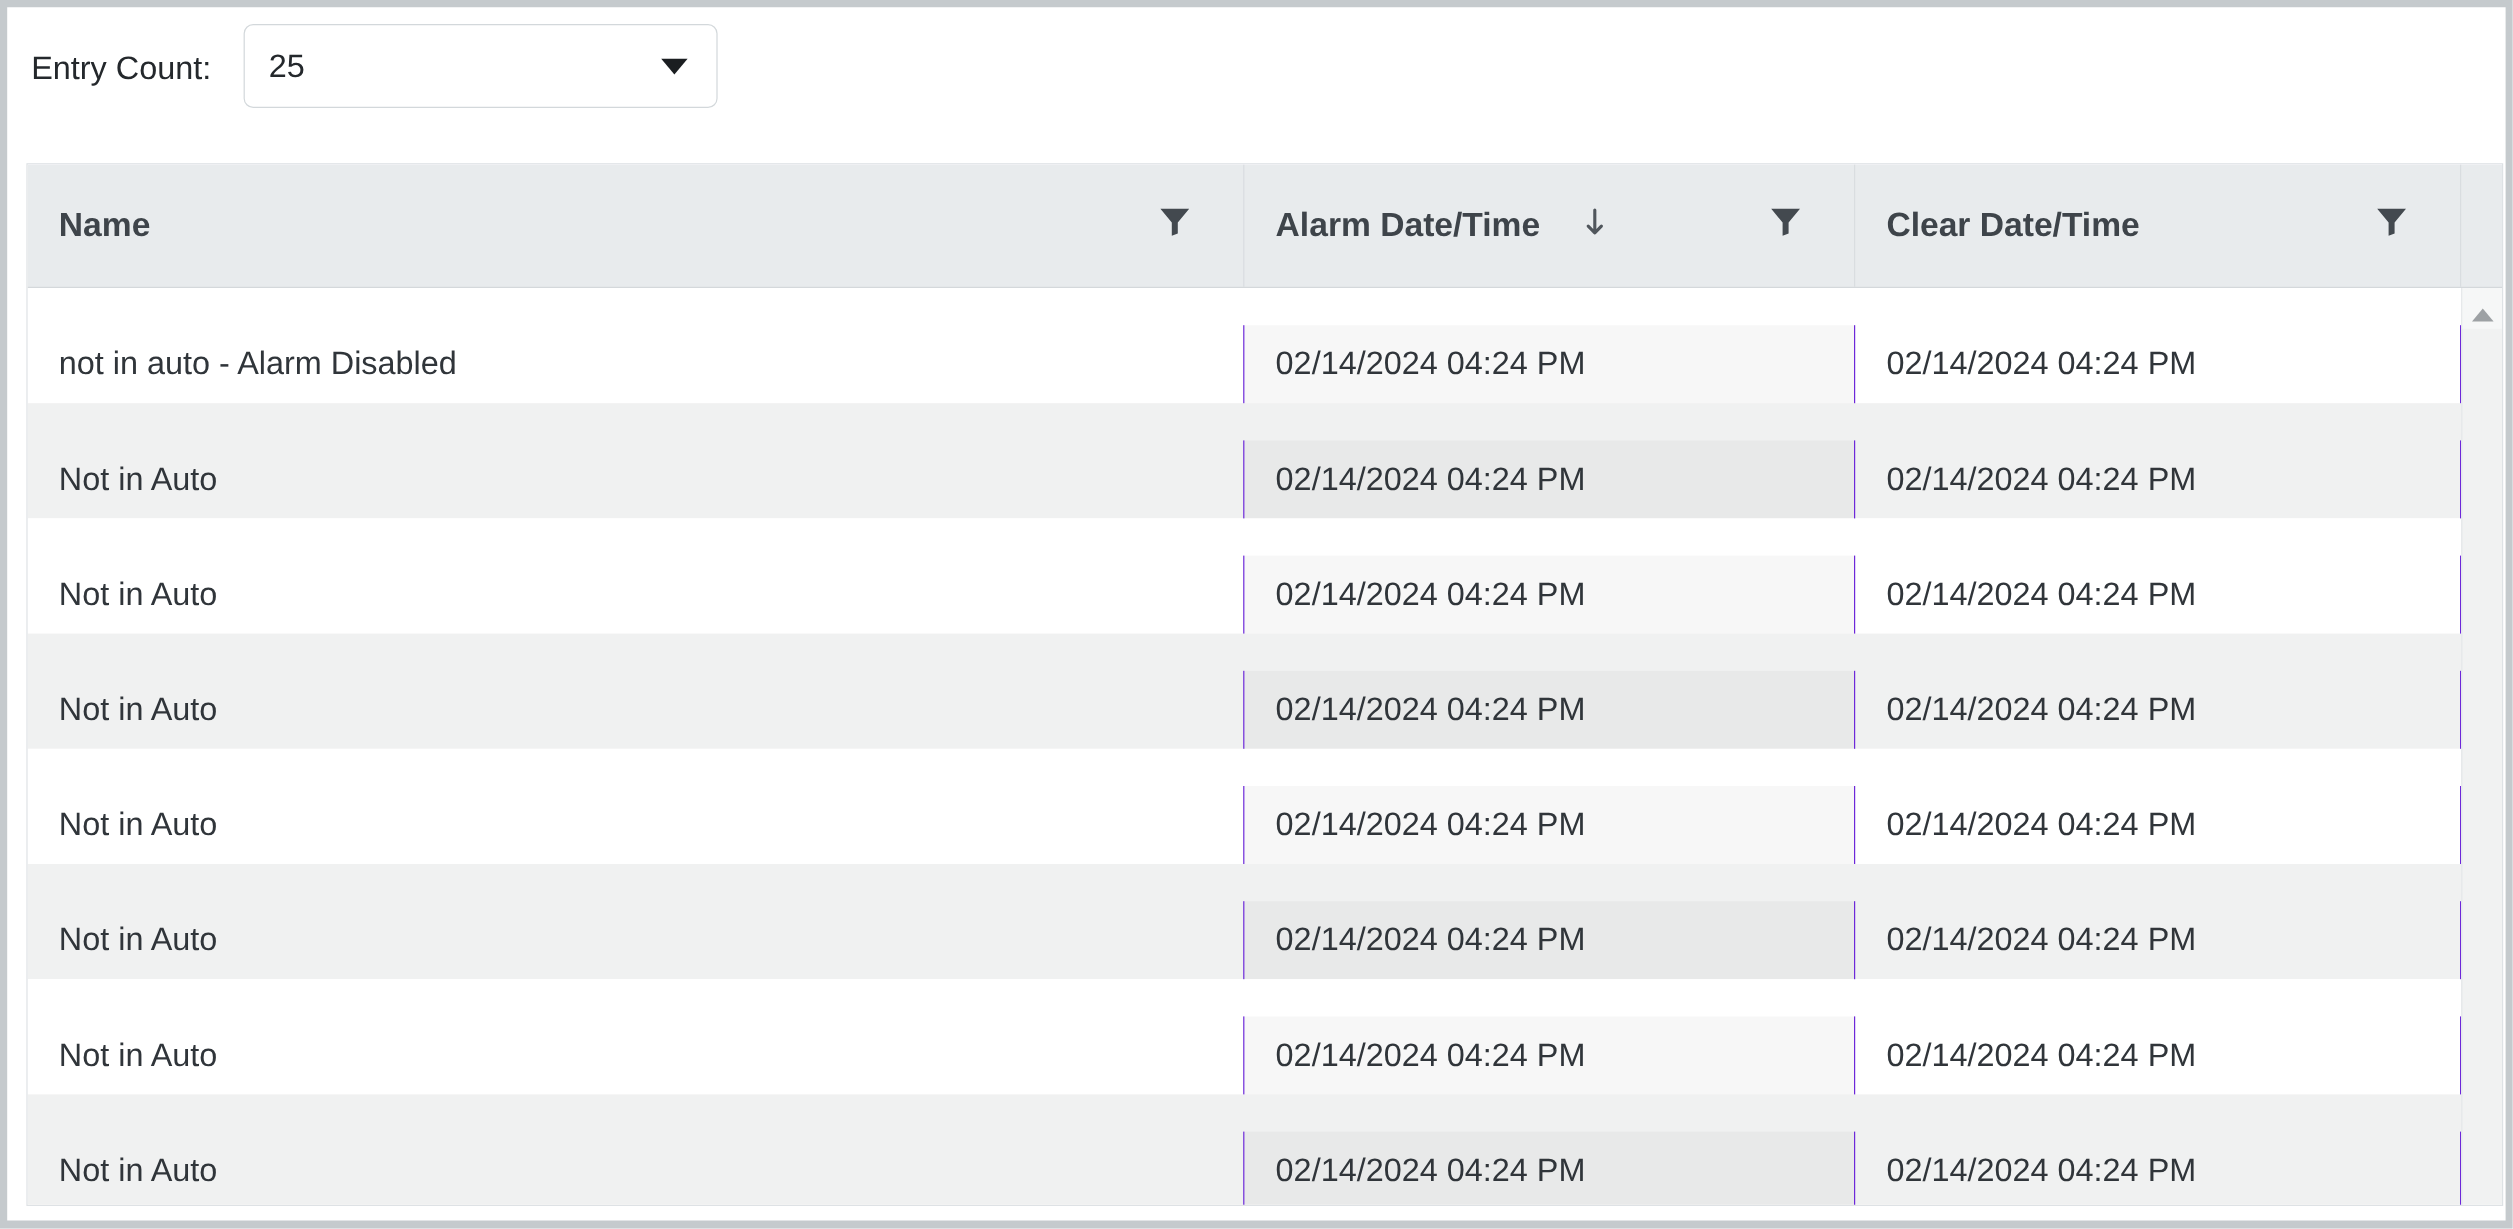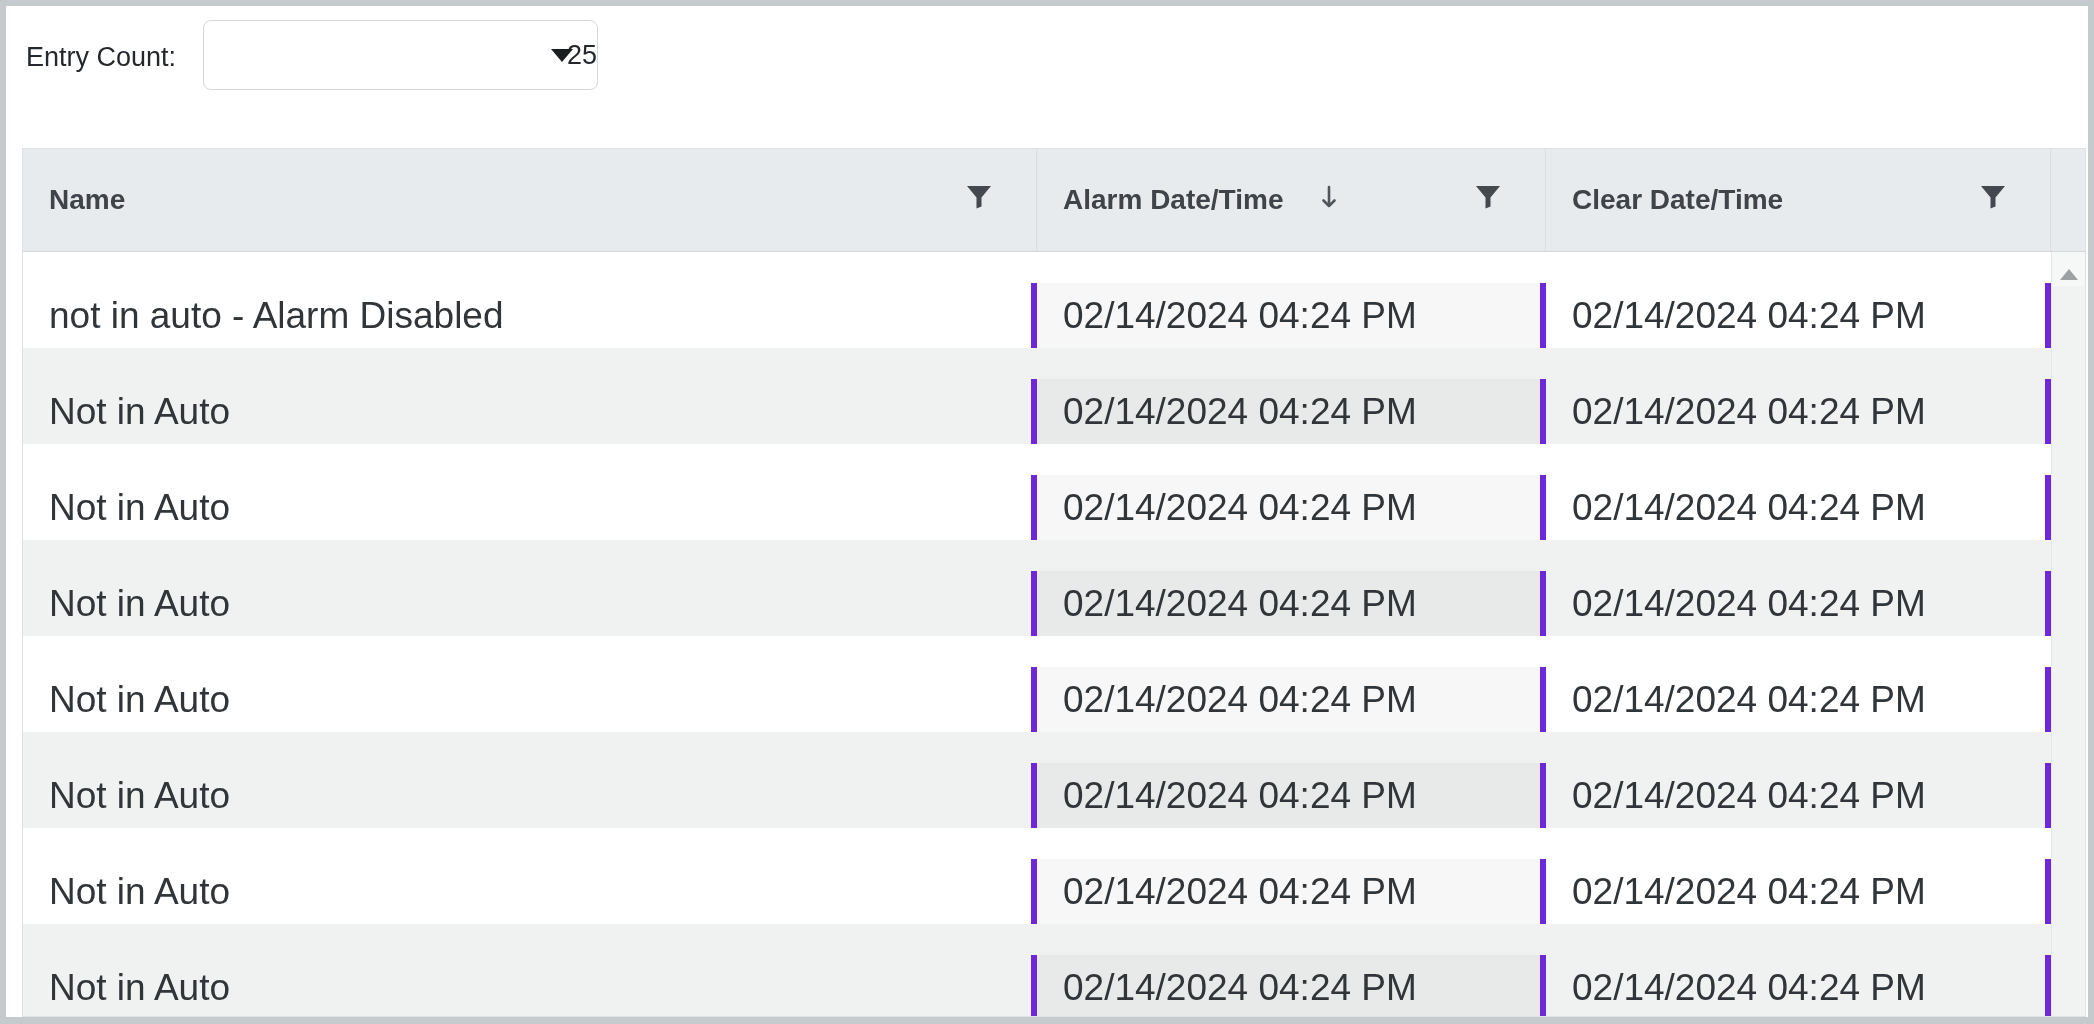--- a/index.html
+++ b/index.html
@@ -27,34 +27,33 @@
   .entry-select {
     position: absolute; left: 203px; top: 20px;
     width: 395px; height: 70px;
     background: #ffffff;
     border: 1px solid #d3d8db;
     border-radius: 8px;
     display: flex; align-items: center;
     padding-left: 20px;
     font-size: 27px; color: #24282c;
     cursor: pointer;
-    justify-content: flex-end;
   }
   .entry-select .caret {
     position: absolute; right: 24px; top: 50%;
     margin-top: -6px;
     width: 0; height: 0;
     border-left: 11px solid transparent;
     border-right: 11px solid transparent;
     border-top: 13px solid #1b1e21;
   }
 
   
   .grid {
-    position: absolute; left: 22px; top: 148px;
+    position: absolute; left: 22px; top: 136px;
     width: 2064px; height: 869px;
     border: 1px solid #dee2e5;
     background: #ffffff;
     overflow: hidden;
   }
   .grid-header {
     display: flex; height: 103px;
     background: #e8ebed;
     border-bottom: 1px solid #d4d8db;
   }
@@ -81,22 +80,22 @@
     position: relative; height: 765px; overflow: hidden;
   }
   .rows { width: 2028px; }
   .grid-row {
     display: flex; height: 96px; background: #ffffff;
   }
   .grid-row.alt { background: #f0f1f1; }
   .cell {
     display: flex; align-items: center;
     padding-left: 26px;
-    font-size: 37px; color: #30353a;
-    border-right: 6px solid #6d28d9;
+    font-size: 27px; color: #30353a;
+    border-right: 1px solid #6d28d9;
     overflow: hidden; white-space: nowrap; margin-top: 31px;
   }
   .cell.col-name   { width: 1014px; }
   .cell.col-detect { width: 509px; }
   .cell.col-clear  { width: 505px; }
   .cell.sorted { background: rgba(0,0,0,0.033); }
 
   
   .vscroll {
     position: absolute; top: 0; right: 0; bottom: 0;

